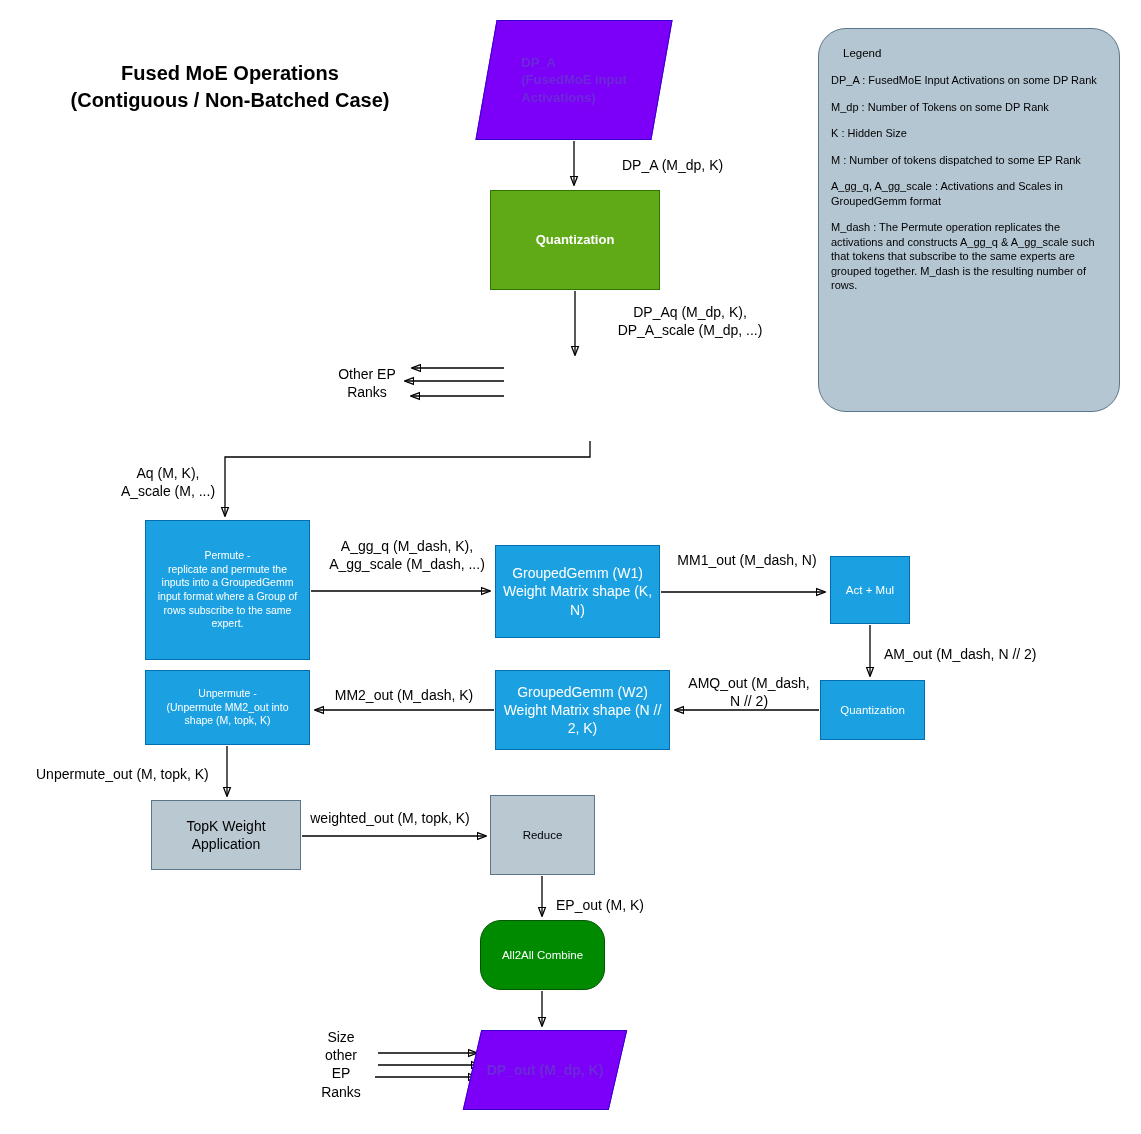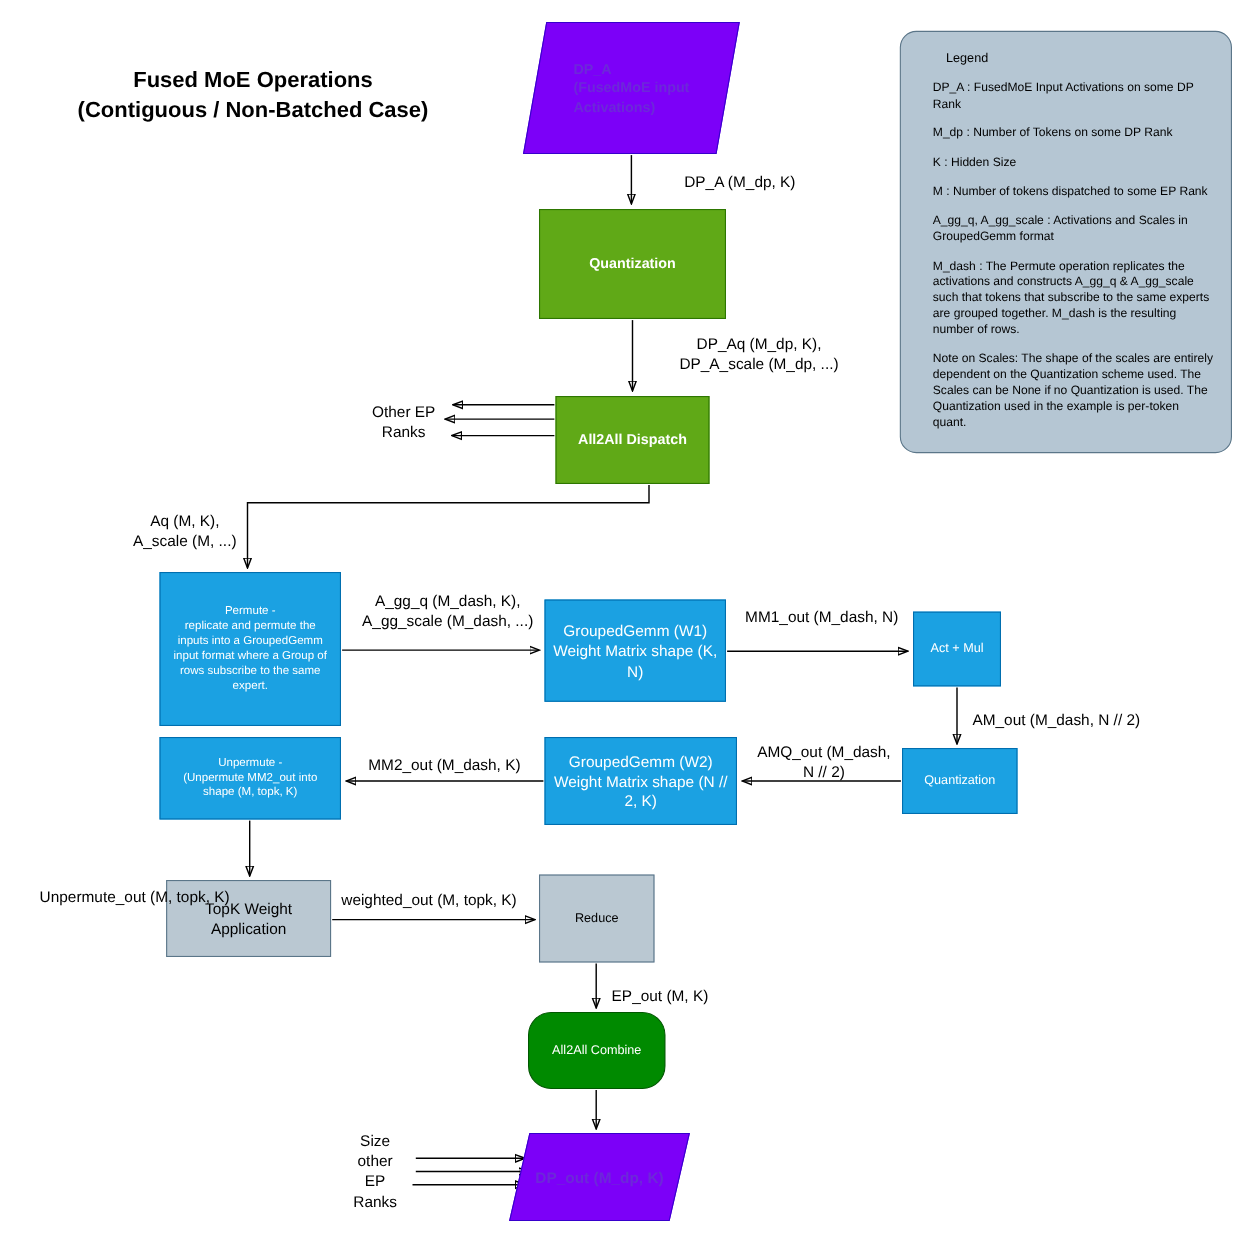--- a/index.html
+++ b/index.html
@@ -53,22 +53,22 @@
   .fs115 { font-size: 11.5px; }
 
   .edge-label {
     position: absolute; font-size: 14px; color: #000;
     white-space: pre-line; line-height: 1.3;
   }
   .edge-label.center { text-align: center; }
 
   .legend {
     position: absolute; left: 818px; top: 28px; width: 302px; height: 384px;
-    background: #B5C6D3; border: 1px solid #5B7689; border-radius: 15px;
-    box-sizing: border-box; padding: 16px 16px 12px 29px; color: #000;
+    background: #B5C6D3; border: 1px solid #5B7689; border-radius: 28px;
+    box-sizing: border-box; padding: 16px 16px 12px 12px; color: #000;
   }
   .legend-title { font-size: 11.5px; margin: 2px 0 14px 12px; }
   .legend-item { font-size: 11px; line-height: 1.32; margin-bottom: 12px; }
 </style>
 </head>
 <body>
 
 <div class="canvas">
 
   <svg class="edges" width="1141" height="1134">
@@ -102,21 +102,20 @@
 
   <div class="para skew-a" style="left:486px; top:20px; width:176px; height:120px;">
     <div class="shape"></div>
     <div class="node-label bold13">DP_A
 (FusedMoE input
 Activations)</div>
   </div>
 
   <div class="rect green bold13" style="left:490px; top:190px; width:170px; height:100px;">Quantization</div>
 
-  <div class="rect green bold13" style="left:505px; top:360px; width:140px; height:80px;">All2All Dispatch</div>
 
   <div class="rect blue fs10" style="left:145px; top:520px; width:165px; height:140px;">Permute -
 replicate and permute the
 inputs into a GroupedGemm
 input format where a Group of
 rows subscribe to the same
 expert.</div>
 
   <div class="rect blue fs11" style="left:495px; top:545px; width:165px; height:93px;">GroupedGemm (W1)
 Weight Matrix shape (K, N)</div>
@@ -150,32 +149,31 @@
 Ranks</div>
   <div class="edge-label center" style="left:98px; top:464px; width:140px;">Aq (M, K),
 A_scale (M, ...)</div>
   <div class="edge-label center" style="left:317px; top:537px; width:180px;">A_gg_q (M_dash, K),
 A_gg_scale (M_dash, ...)</div>
   <div class="edge-label center" style="left:667px; top:551px; width:160px;">MM1_out (M_dash, N)</div>
   <div class="edge-label" style="left:884px; top:645px;">AM_out (M_dash, N // 2)</div>
   <div class="edge-label center" style="left:684px; top:674px; width:130px;">AMQ_out (M_dash,
 N // 2)</div>
   <div class="edge-label center" style="left:324px; top:686px; width:160px;">MM2_out (M_dash, K)</div>
-  <div class="edge-label" style="left:36px; top:806px;">Unpermute_out (M, topk, K)</div>
+  <div class="edge-label" style="left:36px; top:765px;">Unpermute_out (M, topk, K)</div>
   <div class="edge-label center" style="left:300px; top:809px; width:180px;">weighted_out (M, topk, K)</div>
   <div class="edge-label" style="left:556px; top:896px;">EP_out (M, K)</div>
   <div class="edge-label center" style="left:311px; top:1028px; width:60px;">Size
 other
 EP
 Ranks</div>
 
   <div class="legend">
     <div class="legend-title">Legend</div>
     <div class="legend-item">DP_A : FusedMoE Input Activations on some DP Rank</div>
     <div class="legend-item">M_dp : Number of Tokens on some DP Rank</div>
     <div class="legend-item">K : Hidden Size</div>
     <div class="legend-item">M : Number of tokens dispatched to some EP Rank</div>
     <div class="legend-item">A_gg_q, A_gg_scale : Activations and Scales in GroupedGemm format</div>
     <div class="legend-item">M_dash : The Permute operation replicates the activations and constructs A_gg_q &amp; A_gg_scale such that tokens that subscribe to the same experts are grouped together. M_dash is the resulting number of rows.</div>
-    <div class="legend-item">Note on Scales: The shape of the scales are entirely dependent on the Quantization scheme used. The Scales can be None if no Quantization is used. The Quantization used in the example is per-token quant.</div>
   </div>
 
 </div>
 
 </body></html>

